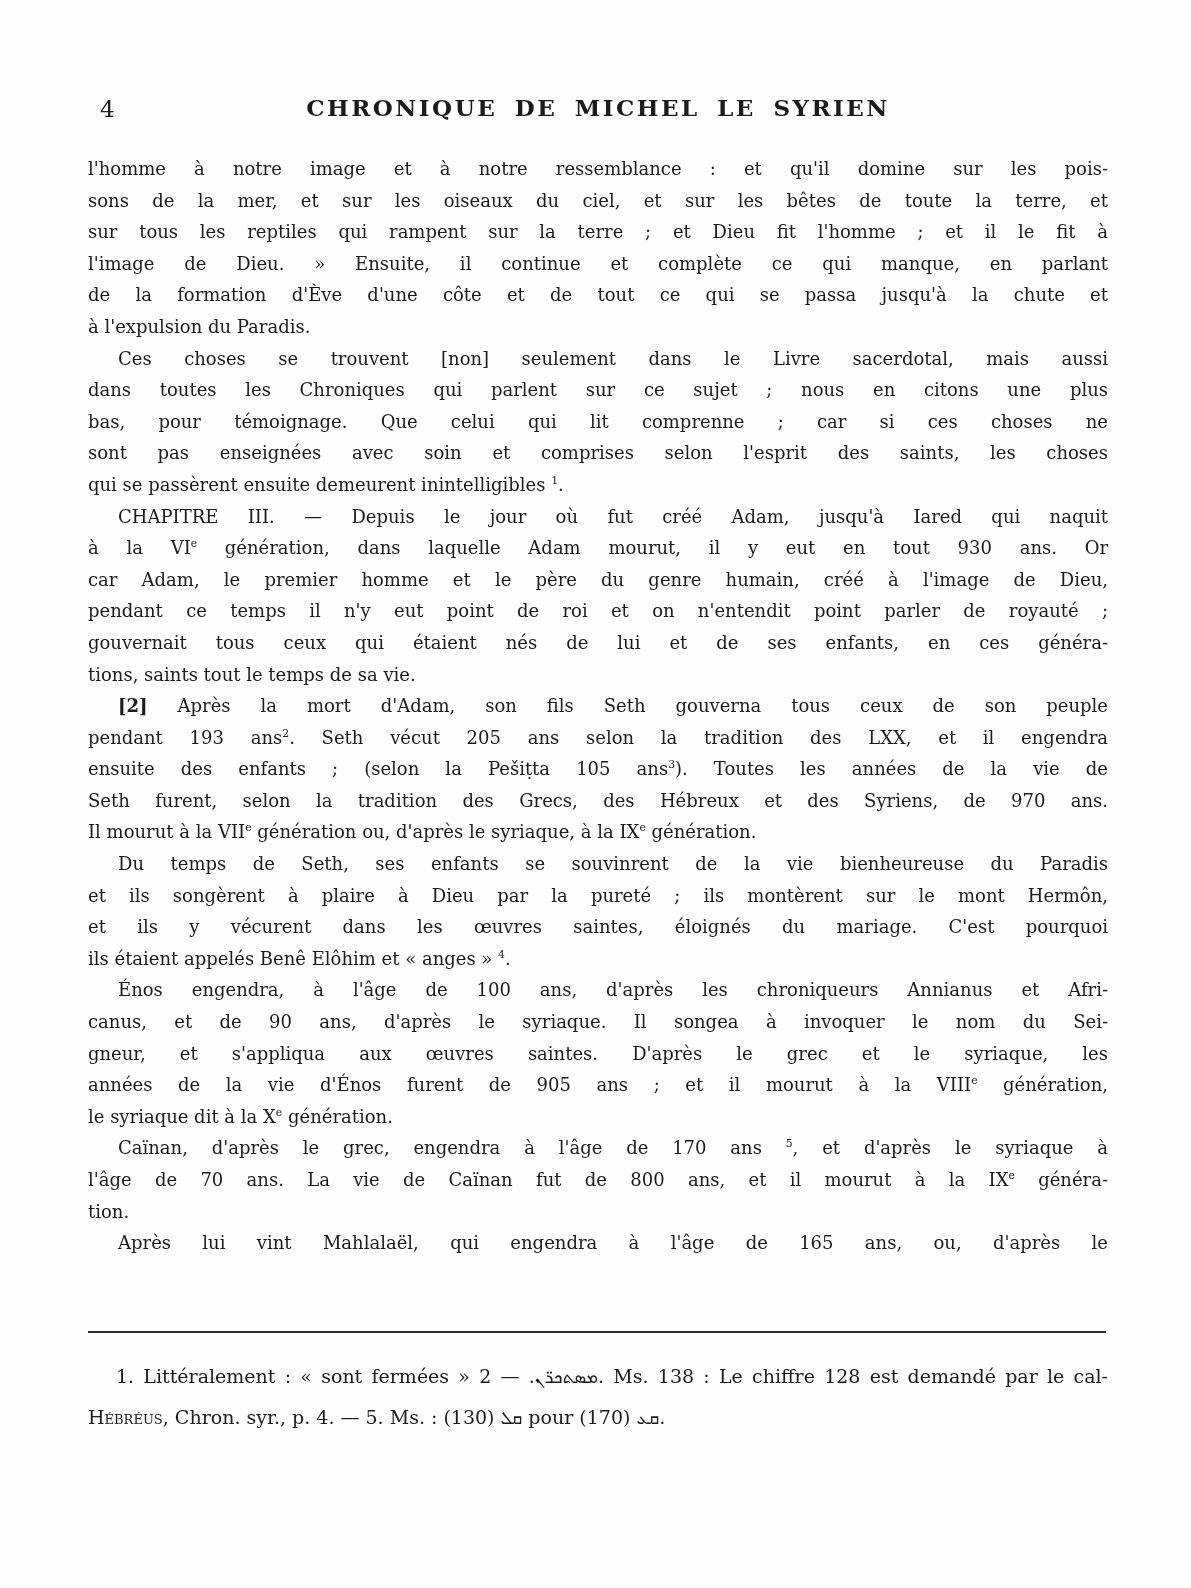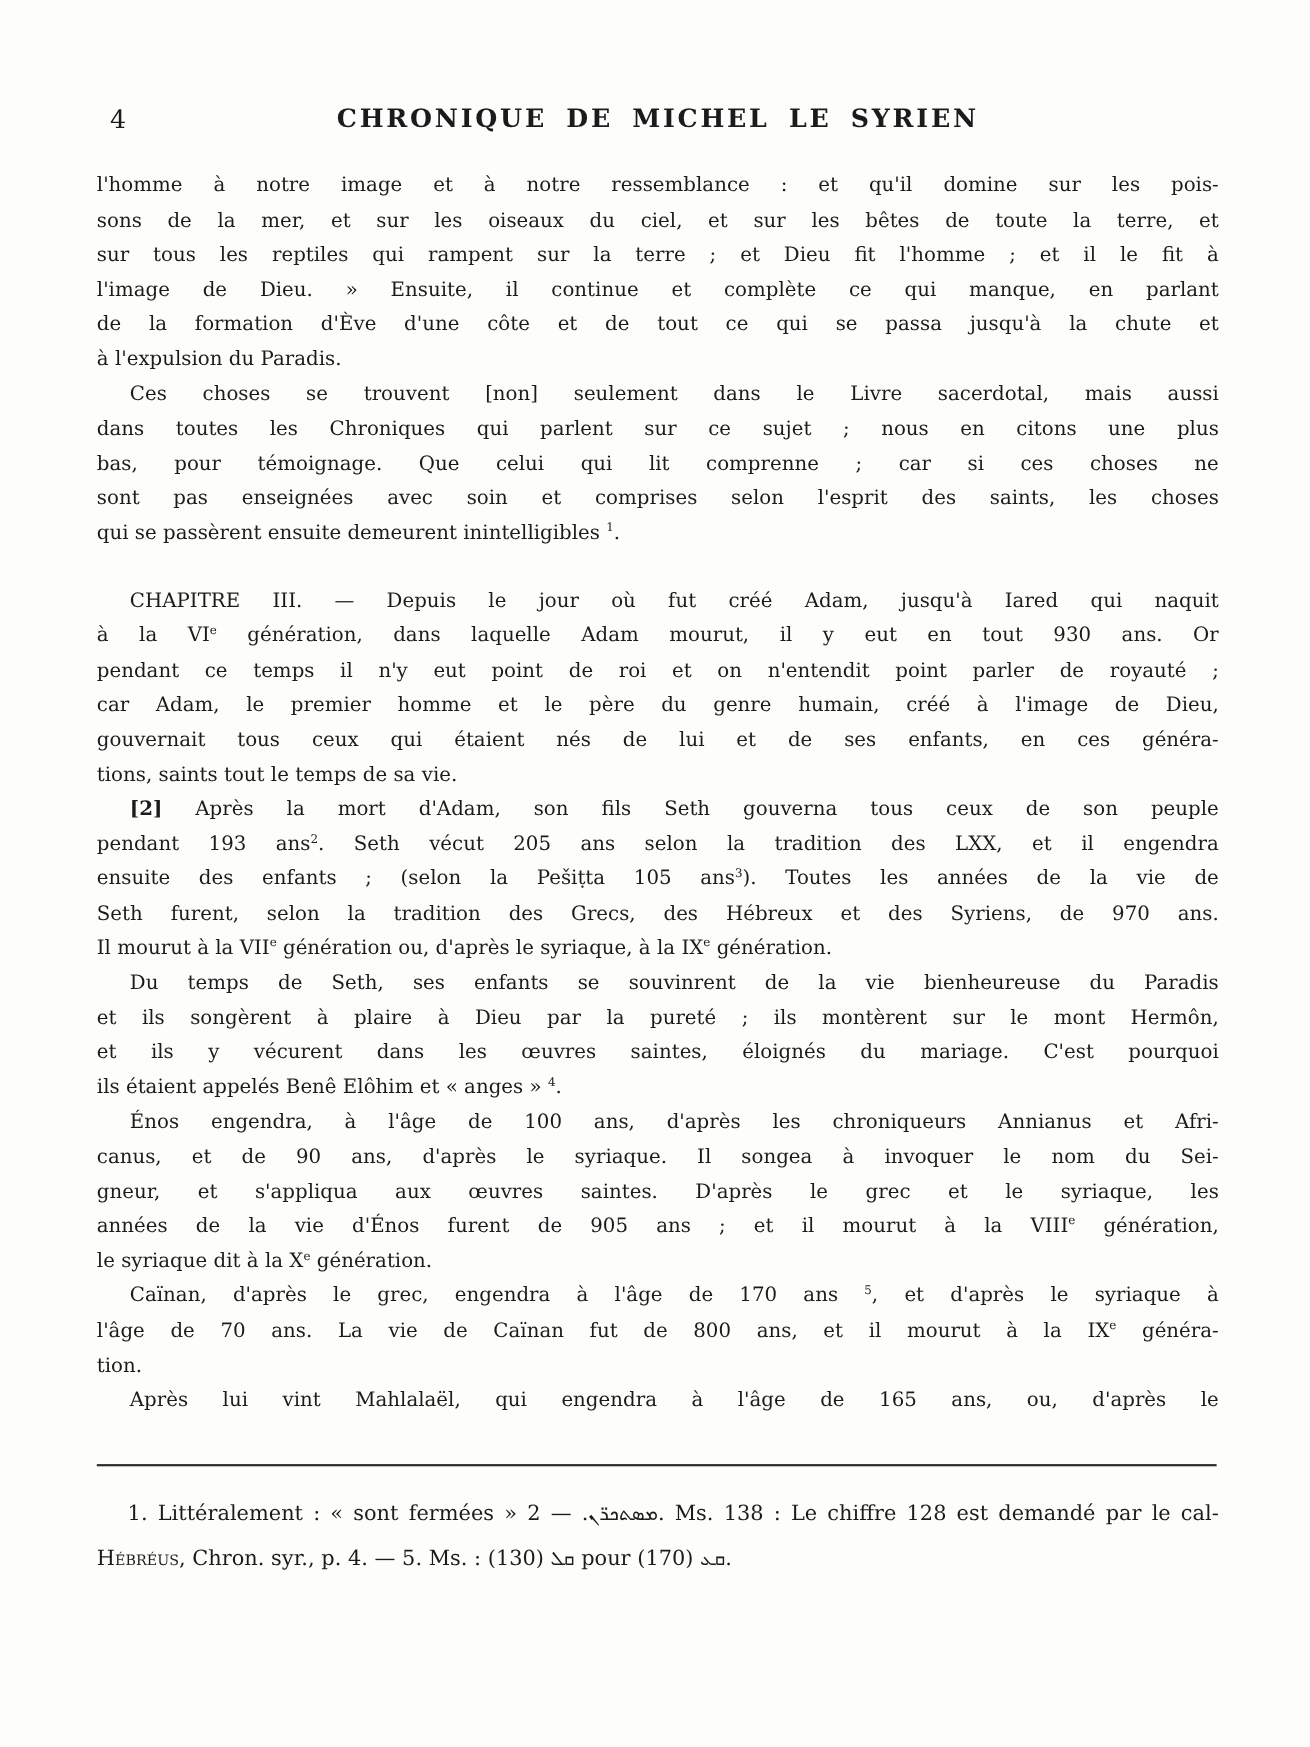--- a/index.html
+++ b/index.html
@@ -35,21 +35,21 @@
   }
   .body-text {
     position: absolute;
     top: 153px;
     left: 88px;
     width: 1020px;
     font-size: 18px;
     line-height: 31.6px;
   }
   .para { margin: 0; }
-  .para.space-before { margin-top: 30px; }
+  .para.space-before { }
   .line {
     text-align: justify;
     text-align-last: justify;
   }
   .line.last { text-align-last: left; }
   .line.indent { text-indent: 30px; }
   sup {
     font-size: 0.6em;
     line-height: 0;
     vertical-align: super;
@@ -100,22 +100,22 @@
       <div class="line indent"><span>Ces choses se trouvent [non] seulement dans le Livre sacerdotal, mais aussi</span></div>
       <div class="line"><span>dans toutes les Chroniques qui parlent sur ce sujet ; nous en citons une plus</span></div>
       <div class="line"><span>bas, pour témoignage. Que celui qui lit comprenne ; car si ces choses ne</span></div>
       <div class="line"><span>sont pas enseignées avec soin et comprises selon l'esprit des saints, les choses</span></div>
       <div class="line last"><span>qui se passèrent ensuite demeurent inintelligibles </span><sup>1</sup><span>.</span></div>
     </div>
 
     <div class="para space-before">
       <div class="line indent"><span>CHAPITRE III. — Depuis le jour où fut créé Adam, jusqu'à Iared qui naquit</span></div>
       <div class="line"><span>à la VI</span><sup>e</sup><span> génération, dans laquelle Adam mourut, il y eut en tout 930 ans. Or</span></div>
+      <div class="line"><span>car Adam, le premier homme et le père du genre humain, créé à l'image de Dieu,</span></div>
       <div class="line"><span>pendant ce temps il n'y eut point de roi et on n'entendit point parler de royauté ;</span></div>
-      <div class="line"><span>car Adam, le premier homme et le père du genre humain, créé à l'image de Dieu,</span></div>
       <div class="line"><span>gouvernait tous ceux qui étaient nés de lui et de ses enfants, en ces généra-</span></div>
       <div class="line last"><span>tions, saints tout le temps de sa vie.</span></div>
     </div>
 
     <div class="para">
       <div class="line indent"><span class="bold">[2]</span><span> Après la mort d'Adam, son fils Seth gouverna tous ceux de son peuple</span></div>
       <div class="line"><span>pendant 193 ans</span><sup>2</sup><span>. Seth vécut 205 ans selon la tradition des LXX, et il engendra</span></div>
       <div class="line"><span>ensuite des enfants ; (selon la Pešiṭta 105 ans</span><sup>3</sup><span>). Toutes les années de la vie de</span></div>
       <div class="line"><span>Seth furent, selon la tradition des Grecs, des Hébreux et des Syriens, de 970 ans.</span></div>
       <div class="line last"><span>Il mourut à la VII</span><sup>e</sup><span> génération ou, d'après le syriaque, à la IX</span><sup>e</sup><span> génération.</span></div>

